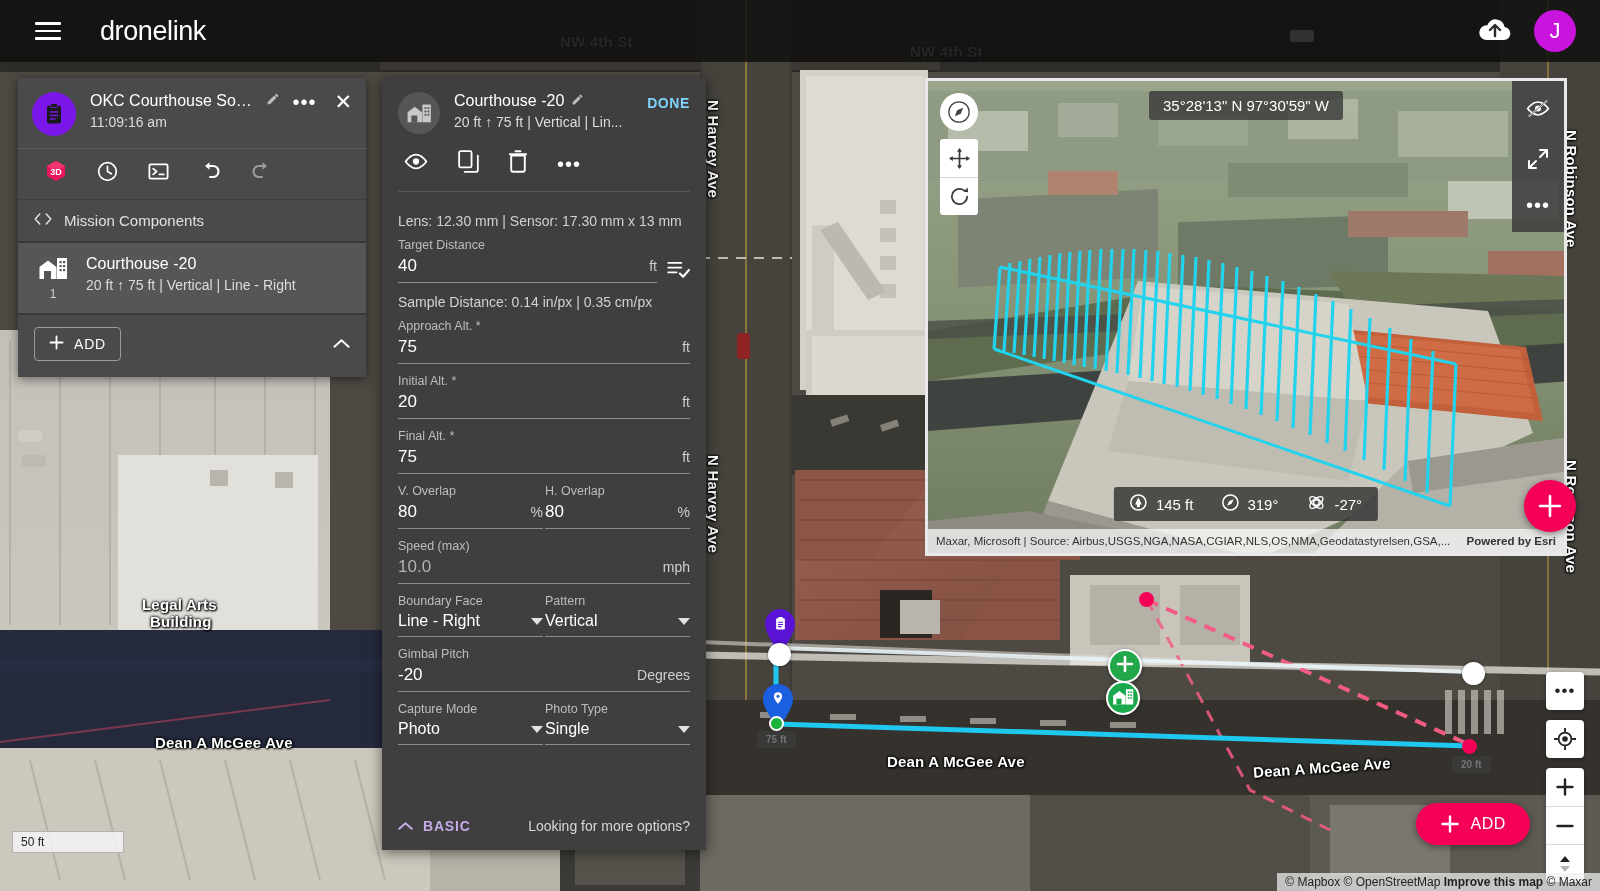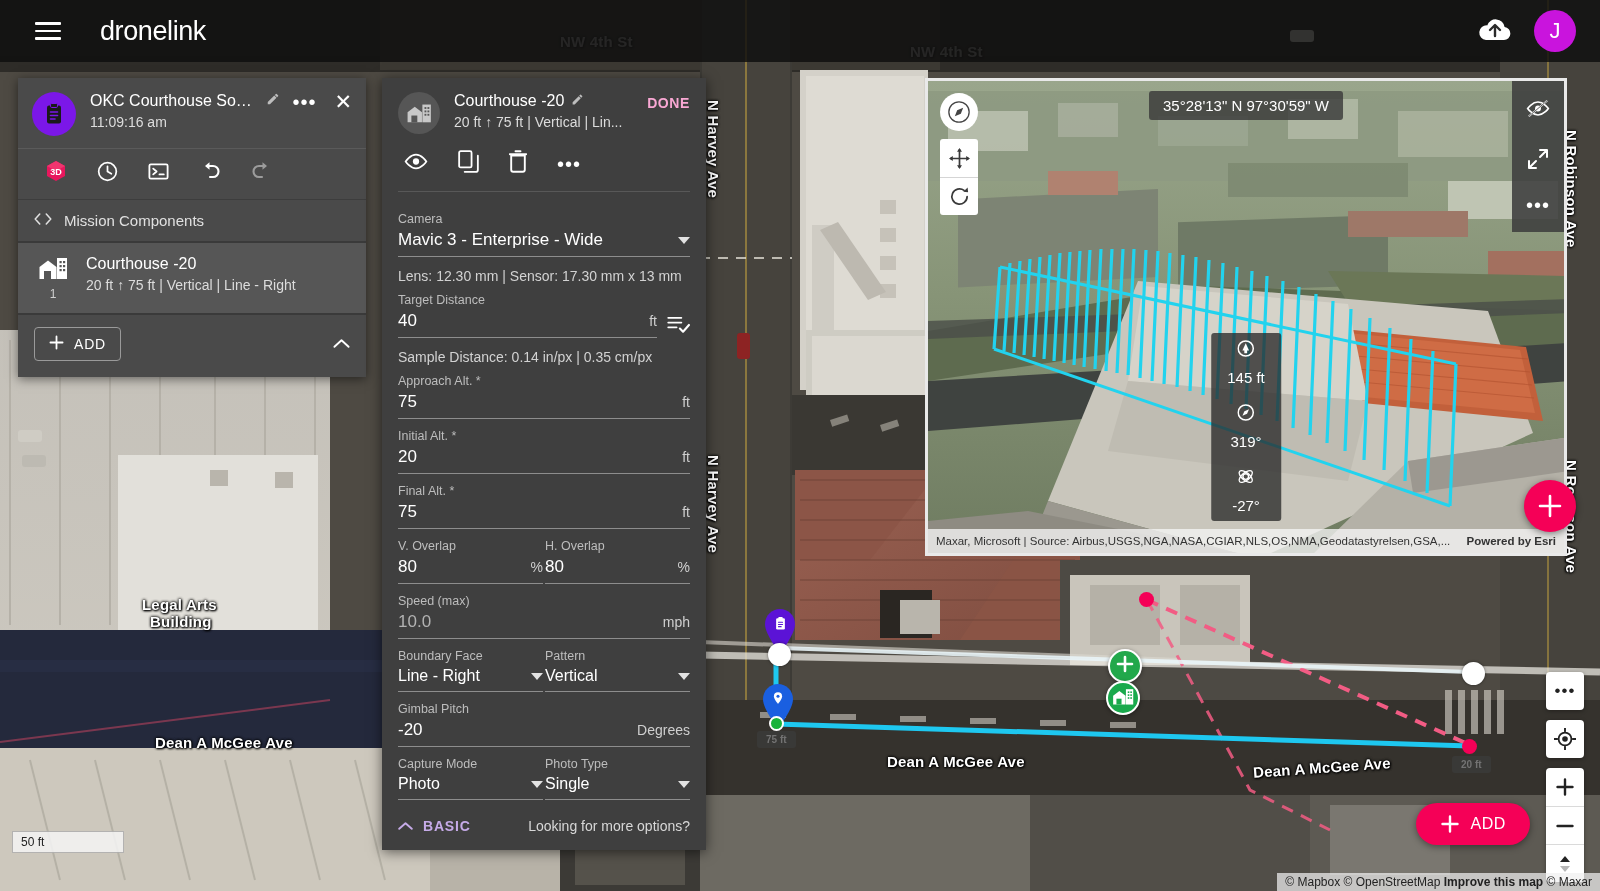--- a/index.html
+++ b/index.html
@@ -101,21 +101,21 @@
   .st-head { padding: 14px 16px 0 16px; }
   .st-head-row { display: flex; align-items: flex-start; }
   .st-icon {
     width: 42px; height: 42px; border-radius: 50%; background: #565656;
     display: flex; align-items: center; justify-content: center; flex: 0 0 42px;
   }
   .st-titles { margin-left: 14px; flex: 1; min-width: 0; }
   .st-title-row { display: flex; align-items: center; gap: 7px; }
   .st-title { font-size: 16px; color: #fff; }
   .st-sub { font-size: 14px; color: #dcdcdc; margin-top: 4px; white-space: nowrap; overflow: hidden; text-overflow: ellipsis; max-width: 185px; }
-  .done { color: #f9a8d4; font-size: 14px; font-weight: 700; letter-spacing: .6px; cursor: pointer; margin-left: auto; padding-top: 3px; }
+  .done { color: #7dd3fc; font-size: 14px; font-weight: 700; letter-spacing: .6px; cursor: pointer; margin-left: auto; padding-top: 3px; }
   .st-tools { display: flex; align-items: center; gap: 30px; padding: 16px 6px 14px 6px; }
   .st-body { flex: 1; overflow: hidden; padding: 0 16px; }
   .divider { height: 1px; background: #585858; margin: 0 0 12px 0; }
   .field { margin-bottom: 2px; padding-top: 8px; }
   .field-label { font-size: 12.5px; color: #bdbdbd; margin-bottom: 4px; }
   .field-val-row { display: flex; align-items: baseline; border-bottom: 1px solid #8d8d8d; padding-bottom: 6px; }
   .field-val { font-size: 17px; color: #fff; flex: 1; }
   .field-val.muted { color: #b2b2b2; }
   .field-unit { font-size: 14px; color: #cfcfcf; }
   .hint { font-size: 14px; color: #d2d2d2; padding: 9px 0 1px 0; }
@@ -155,21 +155,20 @@
     position: absolute; right: 0; top: 0; width: 52px;
     background: rgba(62,62,62,.88);
     display: flex; flex-direction: column; align-items: center; gap: 26px; padding: 18px 0 22px 0;
   }
   .right3d div { cursor: pointer; }
   .stats-pill {
     position: absolute; left: 50%; transform: translateX(-50%); bottom: 32px;
     background: rgba(42,42,42,.78); color: #fff; font-size: 15px;
     padding: 7px 16px; border-radius: 3px; display: flex; align-items: center; gap: 9px;
     white-space: nowrap;
-    flex-direction: column;
   }
   .stats-pill .sep { width: 10px; }
   .attrib3d {
     position: absolute; left: 0; right: 0; bottom: 0; height: 22px;
     background: rgba(245,245,245,.78); color: #333; font-size: 11.5px;
     display: flex; align-items: center; padding: 12px 8px;
   }
   .attrib3d .powered { margin-left: auto; font-weight: 700; }
 
   
@@ -578,27 +577,20 @@
               <path d="M.8 4.2h16.4M6.5 1.2h5" stroke="#fff" stroke-width="1.9" stroke-linecap="round"></path>
             </svg>
         </div>
         <div class="dots">•••</div>
       </div>
     </div>
 
     <div class="st-body">
       <div class="divider"></div>
 
-      <div class="field">
-        <div class="field-label">Camera</div>
-        <div class="sel-row">
-          <div class="sel-val" style="font-size:17px">Mavic 3 - Enterprise - Wide</div>
-          <span class="chev"></span>
-        </div>
-      </div>
       <div class="hint">Lens: 12.30 mm | Sensor: 17.30 mm x 13 mm</div>
 
       <div class="field">
         <div class="field-label">Target Distance</div>
         <div style="display:flex;align-items:flex-end">
           <div class="field-val-row" style="flex:1">
             <div class="field-val">40</div>
             <div class="field-unit">ft</div>
           </div>
           <span class="tdist-icon">

